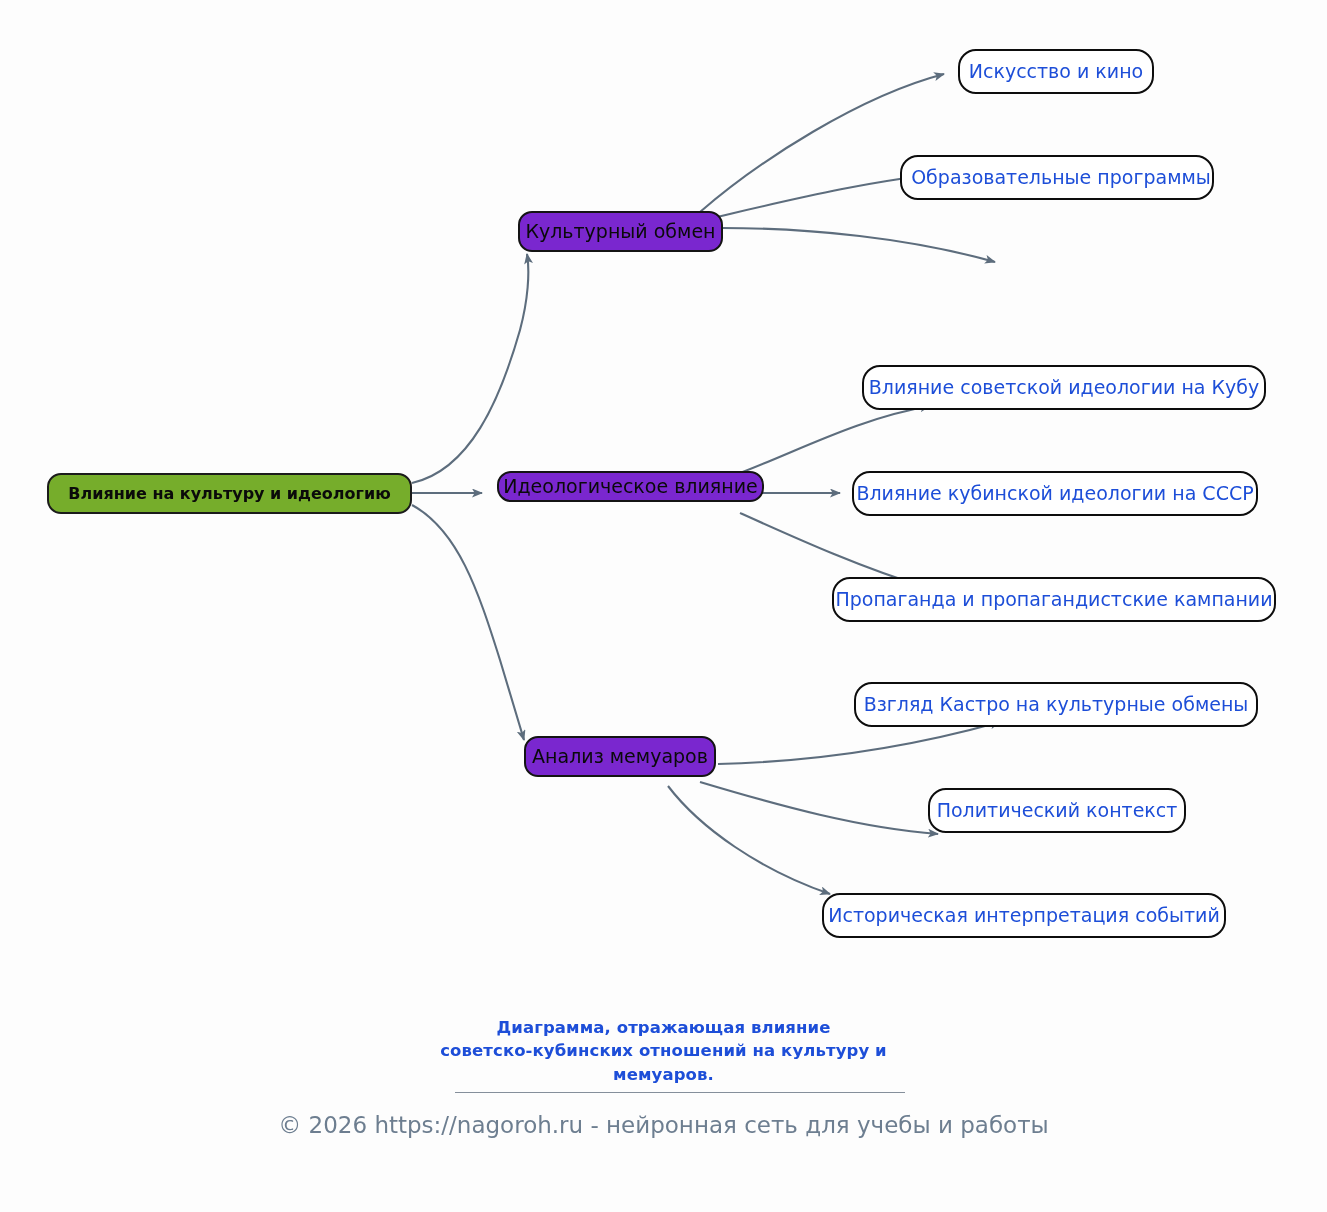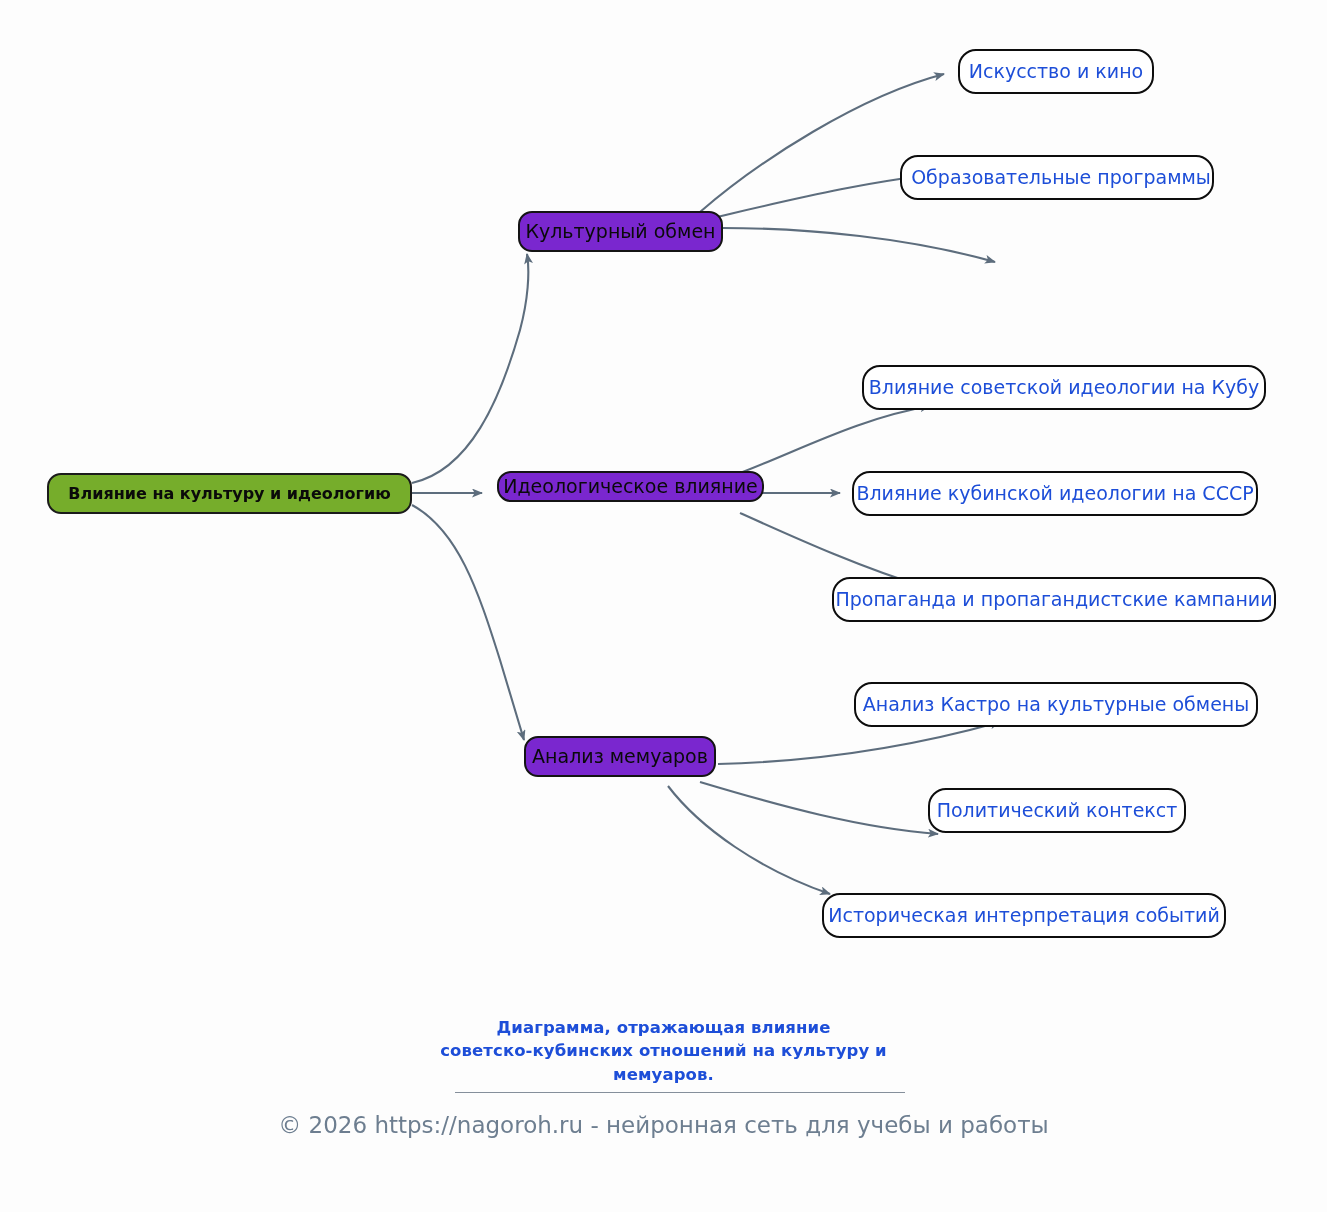--- a/index.html
+++ b/index.html
@@ -157,21 +157,21 @@
 
   <div class="node node-leaf" style="left:832px; top:577px; width:444px; height:45px;">
     <span>Пропаганда и пропагандистские кампании</span>
   </div>
 
   <div class="node node-branch" style="left:524px; top:736px; width:192px; height:41px;">
     <span>Анализ мемуаров</span>
   </div>
 
   <div class="node node-leaf" style="left:854px; top:682px; width:404px; height:45px;">
-    <span>Анализ Кастро на культурные обмены</span>
+    <span>Взгляд Кастро на культурные обмены</span>
   </div>
 
   <div class="node node-leaf" style="left:928px; top:788px; width:258px; height:45px;">
     <span>Политический контекст</span>
   </div>
 
   <div class="node node-leaf" style="left:822px; top:893px; width:404px; height:45px;">
     <span>Историческая интерпретация событий</span>
   </div>
 

